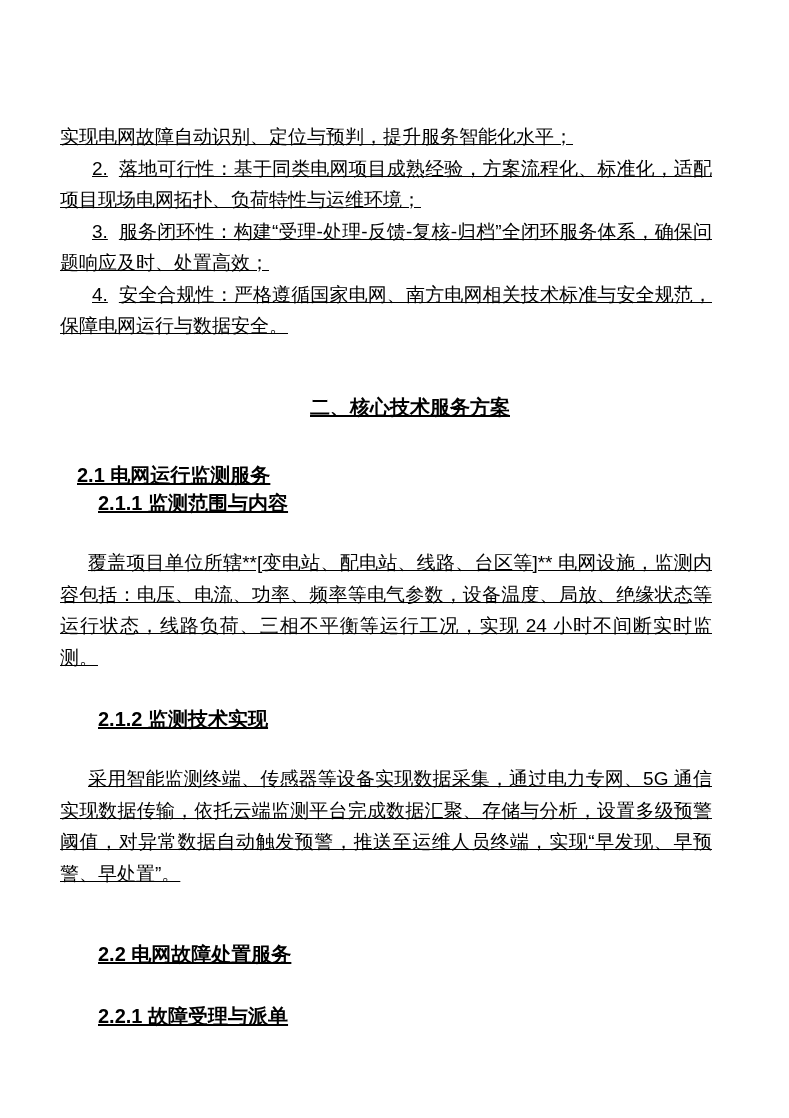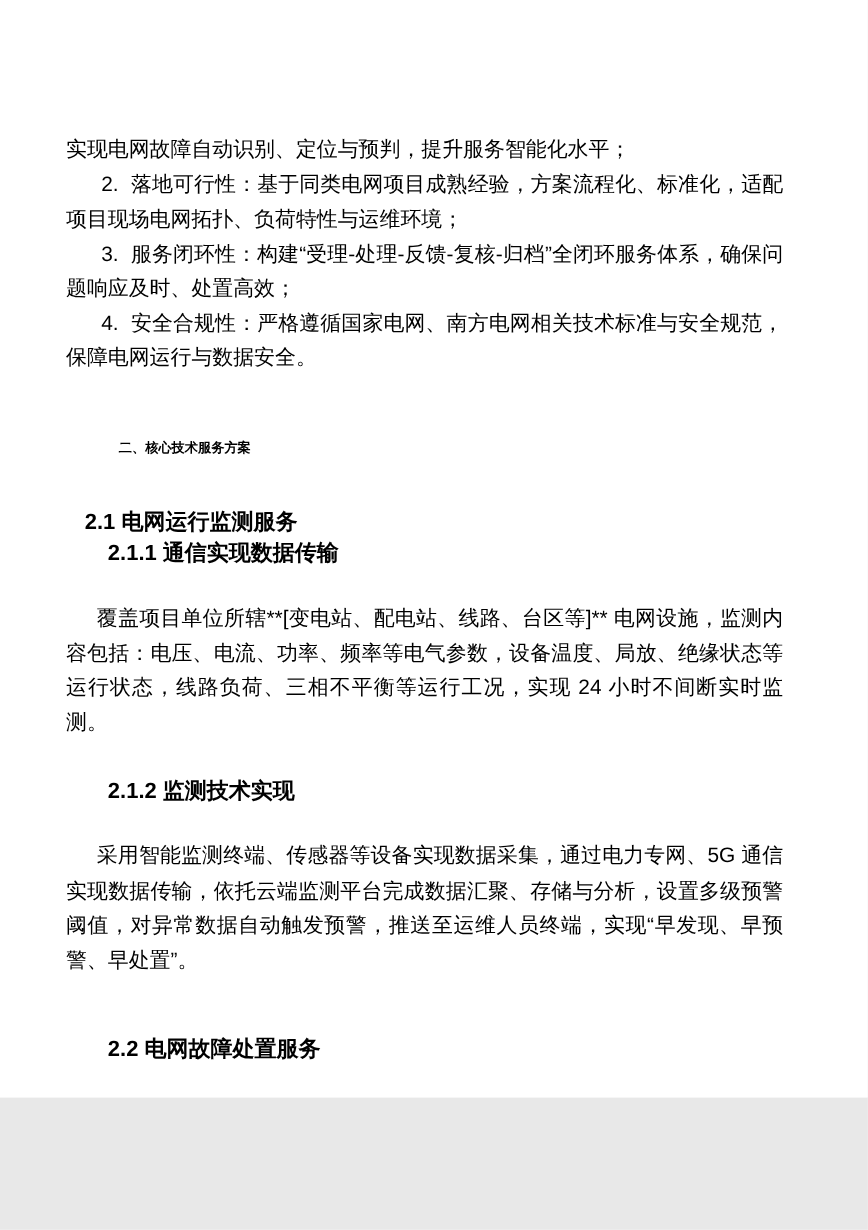--- a/index.html
+++ b/index.html
@@ -3,25 +3,26 @@
 <meta charset="utf-8">
 <style>
   html, body {
     margin: 0;
     padding: 0;
     background: #e8e8e8;
   }
   .page {
     position: relative;
     width: 789px;
-    height: 998px;
+    height: 1118px;
     background: #ffffff;
     color: #000000;
     font-family: "Liberation Sans", sans-serif;
     overflow: hidden;
+    text-decoration: underline;
   }
   .content {
     margin-left: 60px;
     width: 652px;
     font-size: 19px;
     line-height: 31.5px;
   }
   p { margin: 0; }
   .intro {
     margin-top: 121px;
@@ -30,21 +31,22 @@
   .item {
     text-indent: 32px;
     text-align: justify;
   }
   .item .num {
     margin-right: 11px;
   }
   .chapter-heading {
     margin: 50px 0 0 0;
     padding-left: 48px;
-    font-size: 12px;
+    text-align: center;
+    font-size: 20px;
     font-weight: 700;
     line-height: 31.5px;
   }
   .sec-heading {
     margin: 0 0 0 38px;
     font-size: 20px;
     font-weight: 700;
     line-height: 28px;
   }
   .mt-h21   { margin-top: 38px; margin-left: 17px; }
@@ -68,21 +70,21 @@
     <p class="item"><span class="num">2.</span><span>落地可行性：基于同类电网项目成熟经验，方案流程化、标准化，适配项目现场电网拓扑、负荷特性与运维环境；</span></p>
 
     <p class="item"><span class="num">3.</span><span>服务闭环性：构建“受理-处理-反馈-复核-归档”全闭环服务体系，确保问题响应及时、处置高效；</span></p>
 
     <p class="item"><span class="num">4.</span><span>安全合规性：严格遵循国家电网、南方电网相关技术标准与安全规范，保障电网运行与数据安全。</span></p>
 
     <h1 class="chapter-heading">二、核心技术服务方案</h1>
 
     <h2 class="sec-heading mt-h21">2.1 电网运行监测服务</h2>
 
-    <h2 class="sec-heading">2.1.1 通信实现数据传输</h2>
+    <h2 class="sec-heading">2.1.1 监测范围与内容</h2>
 
     <p class="para">覆盖项目单位所辖**[变电站、配电站、线路、台区等]** 电网设施，监测内容包括：电压、电流、功率、频率等电气参数，设备温度、局放、绝缘状态等运行状态，线路负荷、三相不平衡等运行工况，实现 24 小时不间断实时监测。</p>
 
     <h2 class="sec-heading mt-h212">2.1.2 监测技术实现</h2>
 
     <p class="para">采用智能监测终端、传感器等设备实现数据采集，通过电力专网、5G 通信实现数据传输，依托云端监测平台完成数据汇聚、存储与分析，设置多级预警阈值，对异常数据自动触发预警，推送至运维人员终端，实现“早发现、早预警、早处置”。</p>
 
     <h2 class="sec-heading mt-h22">2.2 电网故障处置服务</h2>
 
     <h2 class="sec-heading mt-h221">2.2.1 故障受理与派单</h2>

